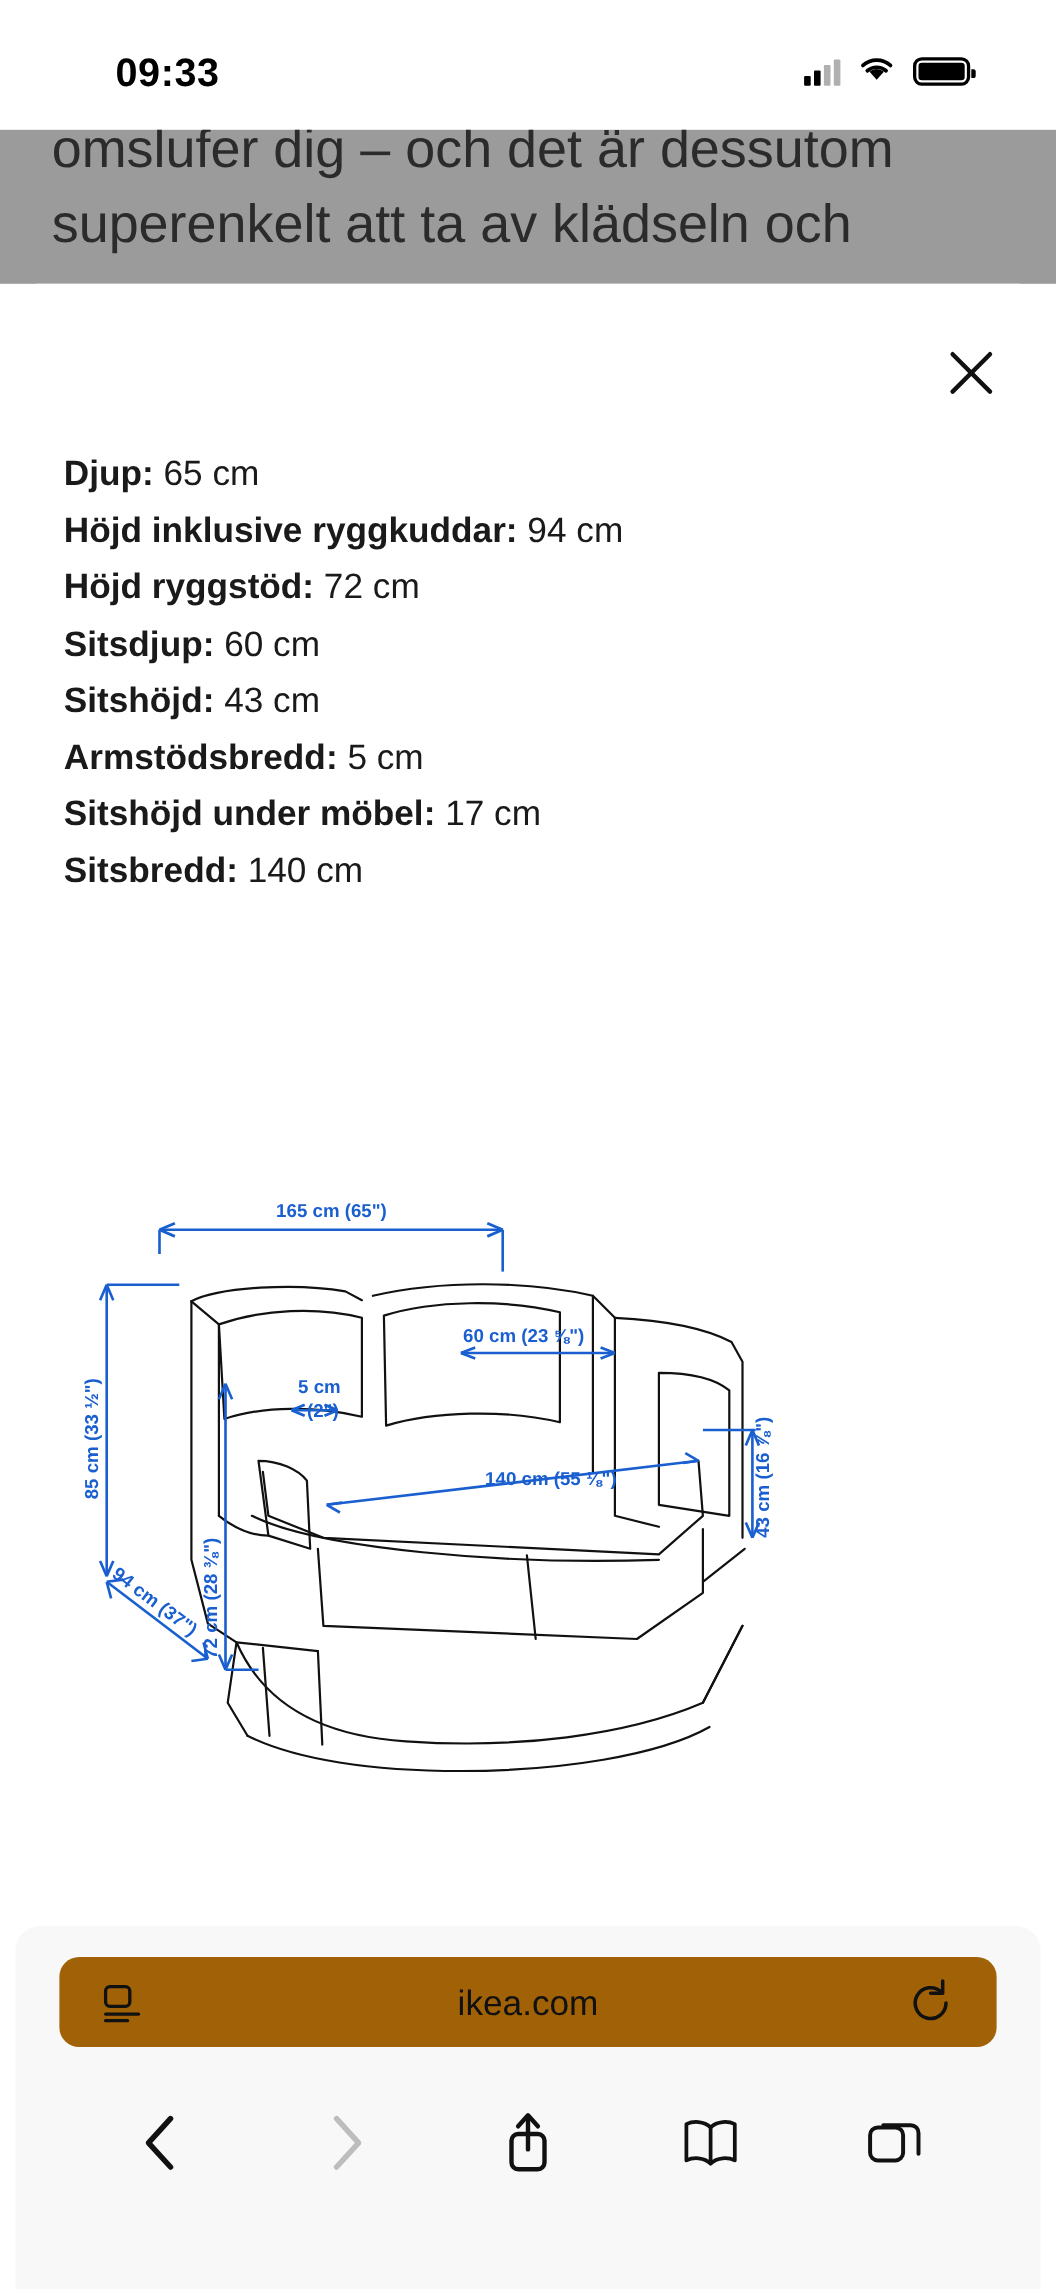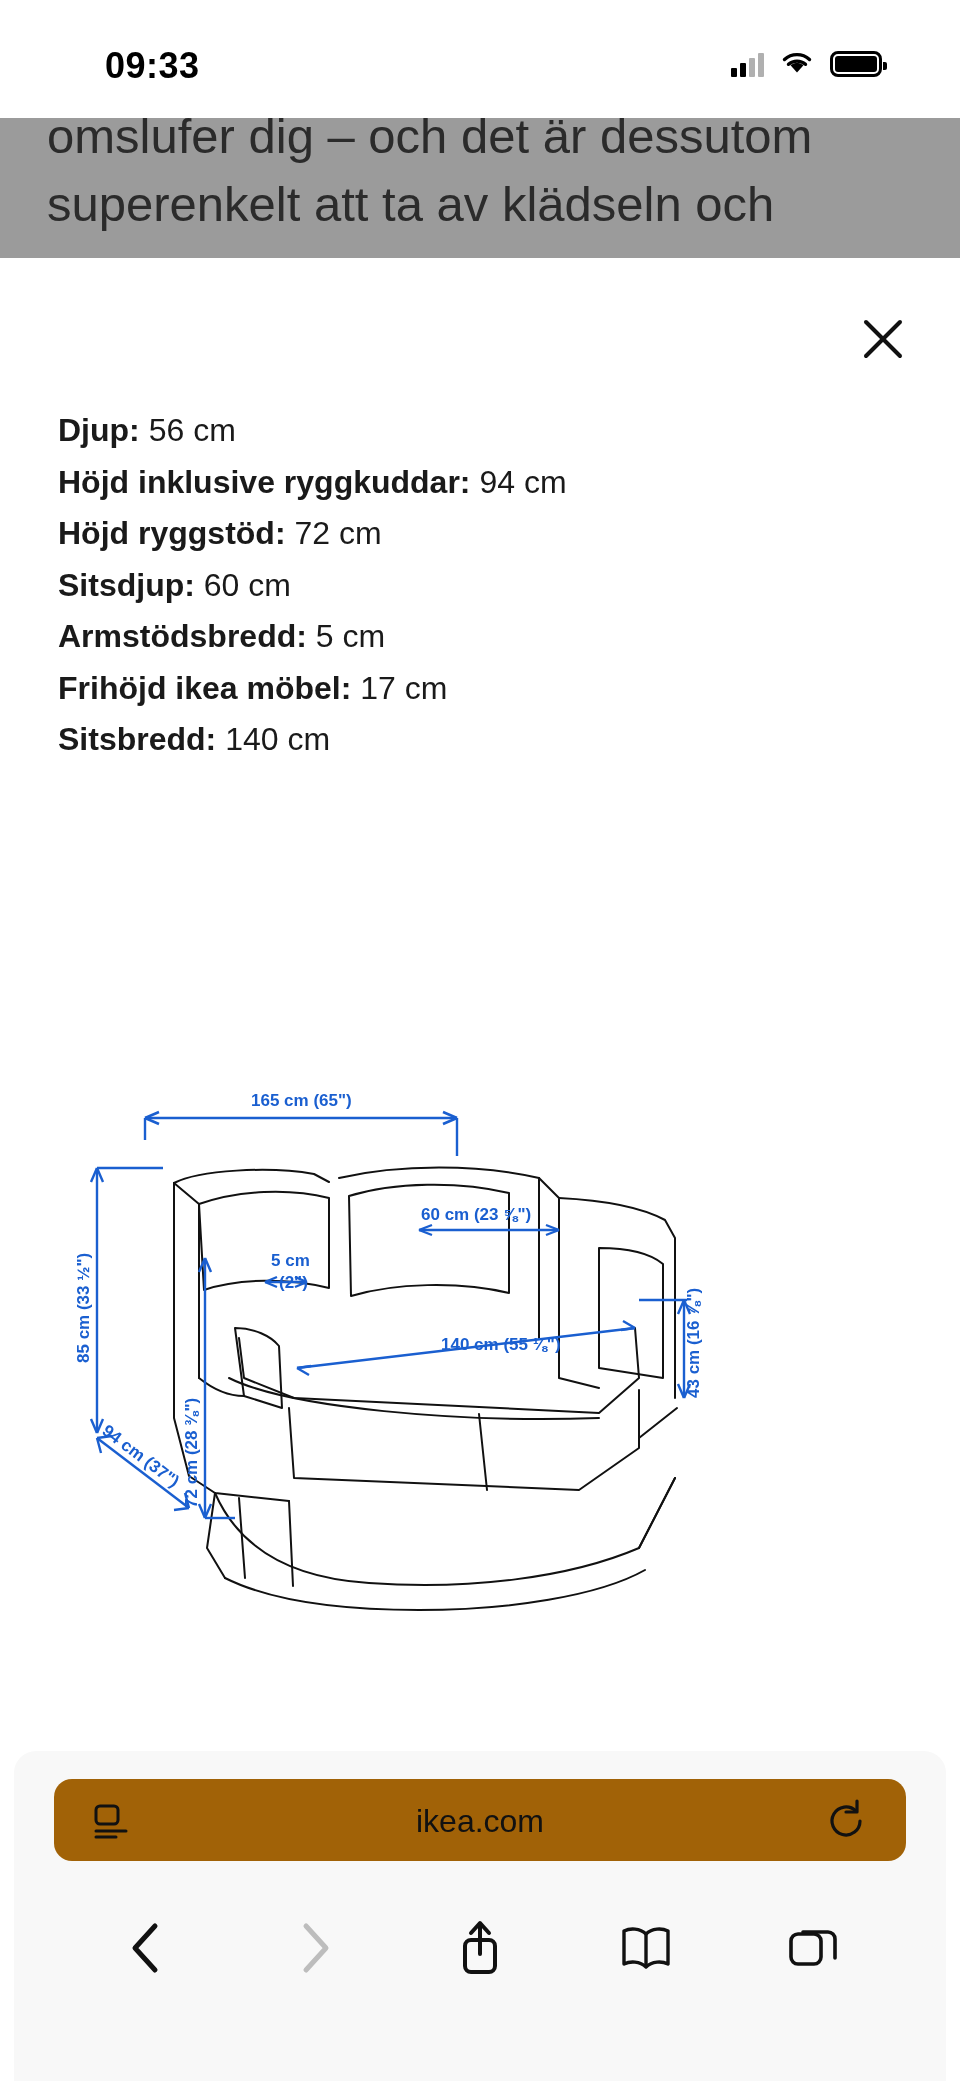--- a/index.html
+++ b/index.html
@@ -207,26 +207,27 @@
   <div class="sheet">
 
     <div class="close-btn">
       <svg width="46" height="46" viewBox="0 0 46 46">
         <line x1="6" y1="6" x2="40" y2="40" stroke="#111" stroke-width="4" stroke-linecap="round"></line>
         <line x1="40" y1="6" x2="6" y2="40" stroke="#111" stroke-width="4" stroke-linecap="round"></line>
       </svg>
     </div>
 
     <div class="specs">
-      <div class="spec-line"><b>Djup:</b> <span>56 cm</span></div>
+      <div class="spec-line"><b>Djup:</b> <span>65 cm</span></div>
       <div class="spec-line"><b>Höjd inklusive ryggkuddar:</b> <span>94 cm</span></div>
       <div class="spec-line"><b>Höjd ryggstöd:</b> <span>72 cm</span></div>
       <div class="spec-line"><b>Sitsdjup:</b> <span>60 cm</span></div>
+      <div class="spec-line"><b>Sitshöjd:</b> <span>43 cm</span></div>
       <div class="spec-line"><b>Armstödsbredd:</b> <span>5 cm</span></div>
-      <div class="spec-line"><b>Frihöjd ikea möbel:</b> <span>17 cm</span></div>
+      <div class="spec-line"><b>Sitshöjd under möbel:</b> <span>17 cm</span></div>
       <div class="spec-line"><b>Sitsbredd:</b> <span>140 cm</span></div>
     </div>
 
     <div class="drawing">
       <svg width="890" height="560" viewBox="0 0 890 560">
         <g stroke="#111" stroke-width="2" fill="none" stroke-linejoin="round" stroke-linecap="round">
 
           <path d="M135 105 L135 340 L150 398 L176 415 L250 423"></path>
 
           <path d="M135 105 C 160 92, 230 88, 275 96 L 290 104"></path>

